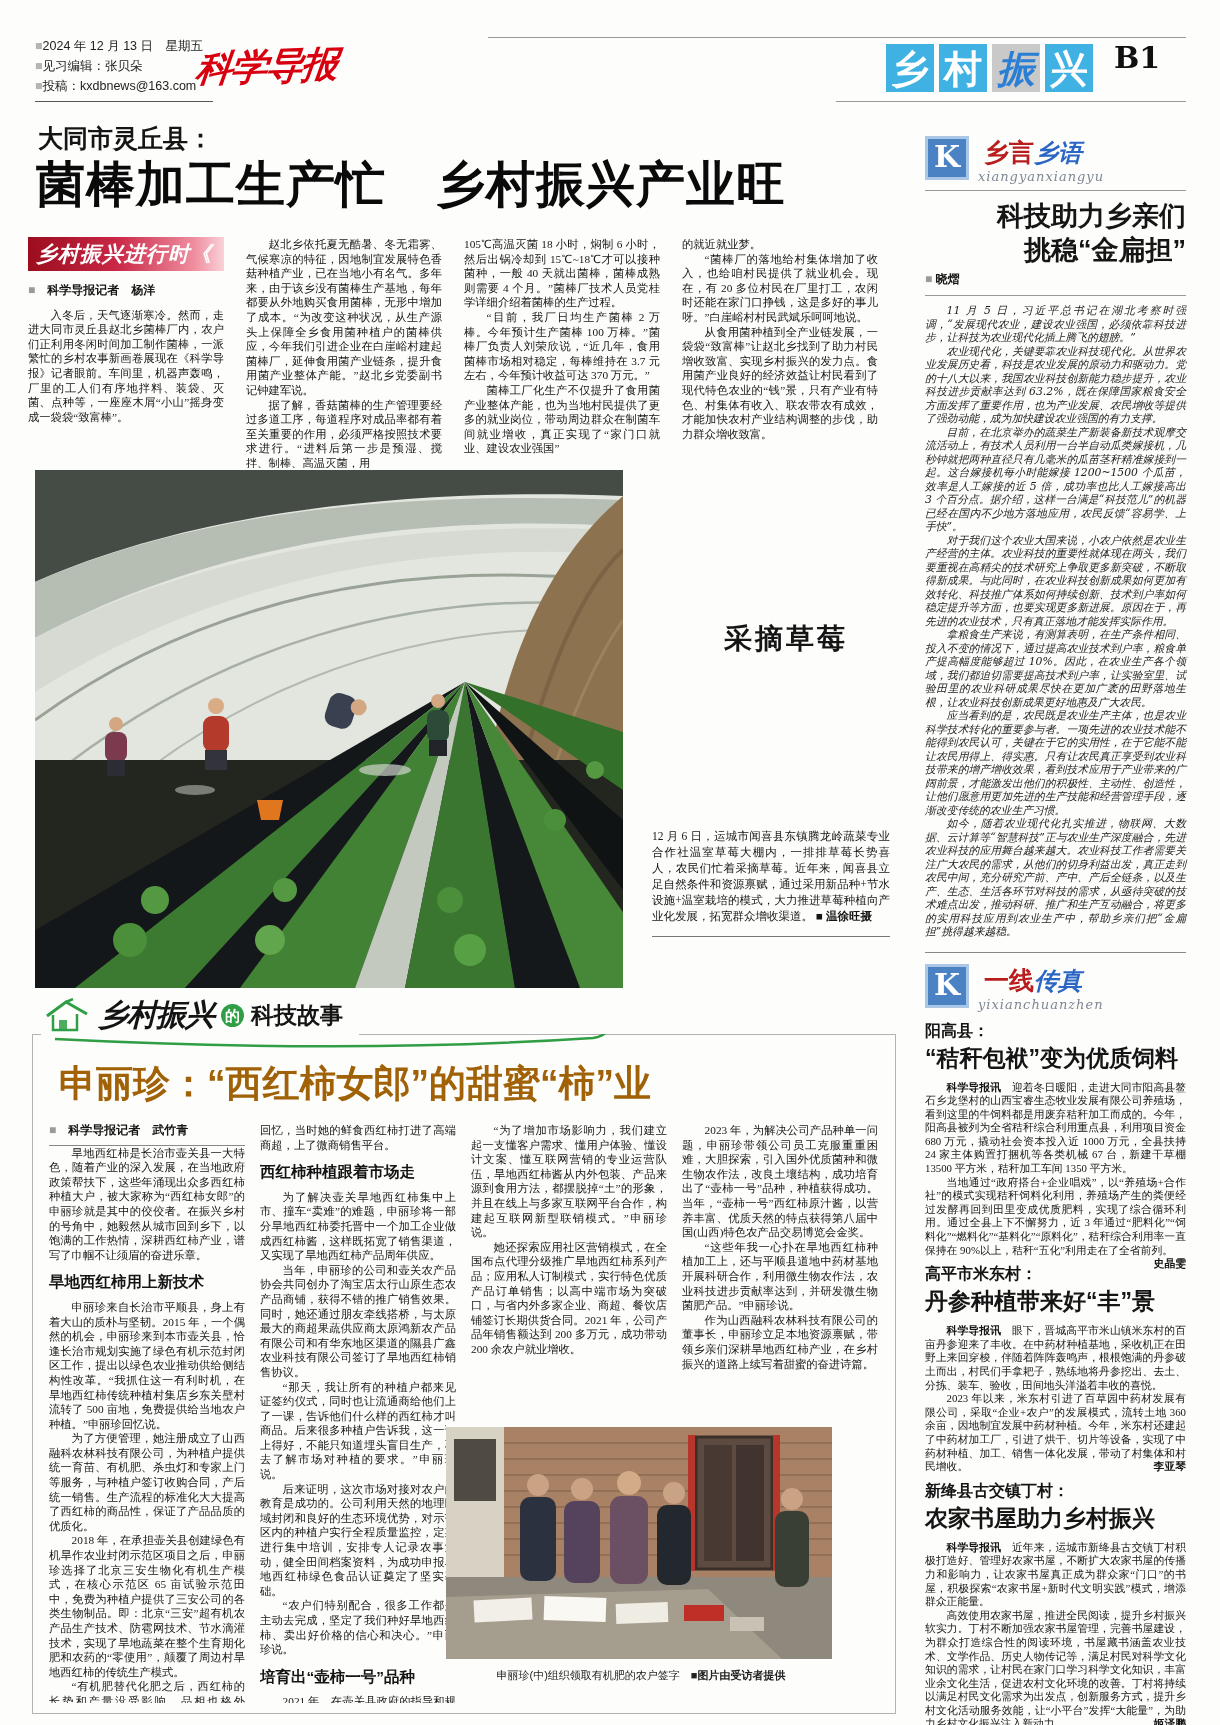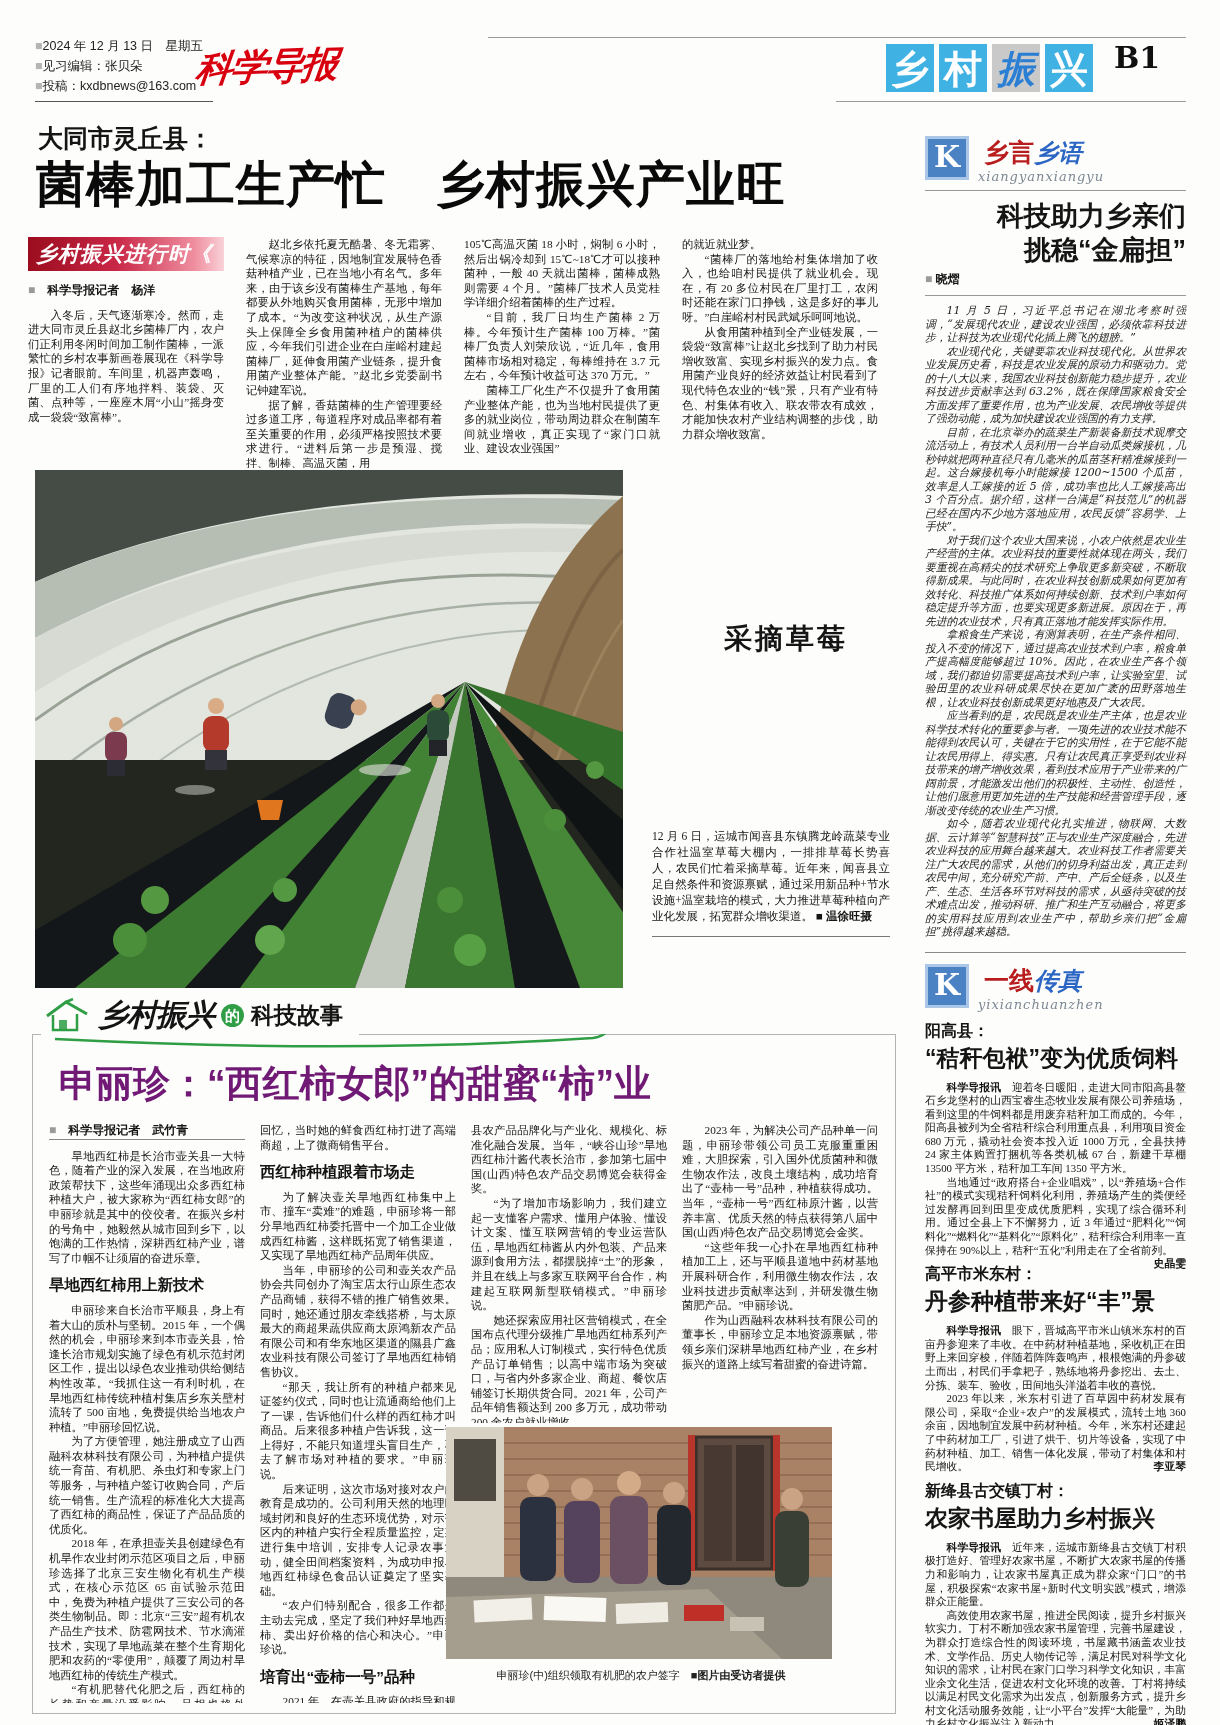--- a/index.html
+++ b/index.html
@@ -41,25 +41,25 @@
   .cap-rule{position:absolute;left:652px;top:936px;width:238px;height:1px;background:#777;}
   
   .scibox{position:absolute;left:32px;top:1034px;width:862px;height:678px;border:1px solid #b3b3b3;}
   .sci-badge{position:absolute;left:8px;top:-40px;background:#fdfdfb;display:flex;align-items:center;
              gap:7px;padding:0 16px 6px 4px;}
   .sci-badge .cal{font-family:"DejaVu Serif",serif;font-weight:bold;font-style:italic;font-size:30px;color:#141414;letter-spacing:-1px;}
   .sci-badge .de{width:23px;height:23px;border-radius:50%;background:#2f9e44;color:#fff;font-size:15px;
                  line-height:23px;text-align:center;font-family:"Liberation Sans",sans-serif;font-weight:bold;}
   .sci-badge .story{font-family:"Liberation Sans",sans-serif;font-weight:900;font-size:23px;}
   .swoosh{position:absolute;left:12px;top:6px;}
-  .sci-headline{margin:24px 0 0 26px;font-family:"Liberation Sans",sans-serif;font-weight:900;font-size:37px;color:#701a75;}
+  .sci-headline{margin:24px 0 0 26px;font-family:"Liberation Sans",sans-serif;font-weight:900;font-size:37px;color:#a16207;}
   .sci-cols{display:flex;gap:15px;padding:14px 14px 0 16px;}
   .sci-col{width:196px;height:580px;overflow:hidden;text-align:justify;font-size:11.3px;line-height:14.6px;}
   .colby{font-family:"Liberation Sans",sans-serif;font-weight:bold;font-size:12px;border-bottom:1px solid #888;
-         padding-bottom:1px;margin-bottom:9px;}
+         padding-bottom:7px;}
   .colby::first-letter{color:#9a9a9a;}
   h3.subhead{font-family:"Liberation Sans",sans-serif;font-size:15.5px;font-weight:900;margin:13px 0 10px;}
   .sci-photo{position:absolute;left:413px;top:388px;width:390px;height:268px;background:#fdfdfb;padding-top:4px;}
   .sci-photo .cap{font-size:11px;margin-top:5px;text-align:center;font-family:"Liberation Sans",sans-serif;color:#222;}
   
   .rail{position:absolute;left:925px;top:136px;width:261px;}
   .rail-badge{display:flex;align-items:flex-start;gap:9px;border-bottom:1px solid #999;padding-bottom:6px;}
   .ktile{flex:0 0 auto;width:38px;height:38px;background:#4a82c4;border:3px solid #aac7e8;color:#fff;
          font-family:"DejaVu Serif",serif;font-weight:bold;font-size:30px;line-height:36px;text-align:center;}
   .rb-cn .b1{font-family:"DejaVu Serif",serif;font-weight:bold;font-size:25px;color:#b91c1c;margin-left:6px;}
@@ -219,21 +219,20 @@
           <h3 class="subhead">西红柿种植跟着市场走</h3>
           <p class="para">为了解决壶关旱地西红柿集中上市、撞车“卖难”的难题，申丽珍将一部分旱地西红柿委托晋中一个加工企业做成西红柿酱，这样既拓宽了销售渠道，又实现了旱地西红柿产品周年供应。</p>
           <p class="para">当年，申丽珍的公司和壶关农产品协会共同创办了淘宝店太行山原生态农产品商铺，获得不错的推广销售效果。同时，她还通过朋友牵线搭桥，与太原最大的商超果蔬供应商太原鸿新农产品有限公司和有华东地区渠道的隰县广鑫农业科技有限公司签订了旱地西红柿销售协议。</p>
           <p class="para">“那天，我让所有的种植户都来见证签约仪式，同时也让流通商给他们上了一课，告诉他们什么样的西红柿才叫商品。后来很多种植户告诉我，这一课上得好，不能只知道埋头盲目生产，不去了解市场对种植的要求。”申丽珍说。</p>
           <p class="para">后来证明，这次市场对接对农户的教育是成功的。公司利用天然的地理区域封闭和良好的生态环境优势，对示范区内的种植户实行全程质量监控，定期进行集中培训，安排专人记录农事活动，健全田间档案资料，为成功申报旱地西红柿绿色食品认证奠定了坚实基础。</p>
           <p class="para">“农户们特别配合，很多工作都是主动去完成，坚定了我们种好旱地西红柿、卖出好价格的信心和决心。”申丽珍说。</p>
           <h3 class="subhead">培育出“壶柿一号”品种</h3>
           <p class="para">2021 年，在壶关县政府的指导和规划下，申丽珍带领公司团队着力打造了“峡谷山珍”壶关县农产品区域公用品牌，开始以壶关旱地西红柿系列产品为基础，推动</p>
         </div>
       <div class="sci-col">
-          <p class="cont">县农产品品牌化与产业化、规模化、标准化融合发展。当年，“峡谷山珍”旱地西红柿汁酱代表长治市，参加第七届中国(山西)特色农产品交易博览会获得金奖。</p>
           <p class="para">“为了增加市场影响力，我们建立起一支懂客户需求、懂用户体验、懂设计文案、懂互联网营销的专业运营队伍，旱地西红柿酱从内外包装、产品来源到食用方法，都摆脱掉“土”的形象，并且在线上与多家互联网平台合作，构建起互联网新型联销模式。”申丽珍说。</p>
           <p class="para">她还探索应用社区营销模式，在全国布点代理分级推广旱地西红柿系列产品；应用私人订制模式，实行特色优质产品订单销售；以高中端市场为突破口，与省内外多家企业、商超、餐饮店铺签订长期供货合同。2021 年，公司产品年销售额达到 200 多万元，成功带动 200 余农户就业增收。</p>
         </div>
       <div class="sci-col">
           <p class="para">2023 年，为解决公司产品种单一问题，申丽珍带领公司员工克服重重困难，大胆探索，引入国外优质菌种和微生物农作法，改良土壤结构，成功培育出了“壶柿一号”品种，种植获得成功。当年，“壶柿一号”西红柿原汁酱，以营养丰富、优质天然的特点获得第八届中国(山西)特色农产品交易博览会金奖。</p>
           <p class="para">“这些年我一心扑在旱地西红柿种植加工上，还与平顺县道地中药材基地开展科研合作，利用微生物农作法，农业科技进步贡献率达到，并研发微生物菌肥产品。”申丽珍说。</p>
           <p class="para">作为山西融科农林科技有限公司的董事长，申丽珍立足本地资源禀赋，带领乡亲们深耕旱地西红柿产业，在乡村振兴的道路上续写着甜蜜的奋进诗篇。</p>
         </div>
     </div>
     <div class="sci-photo">

